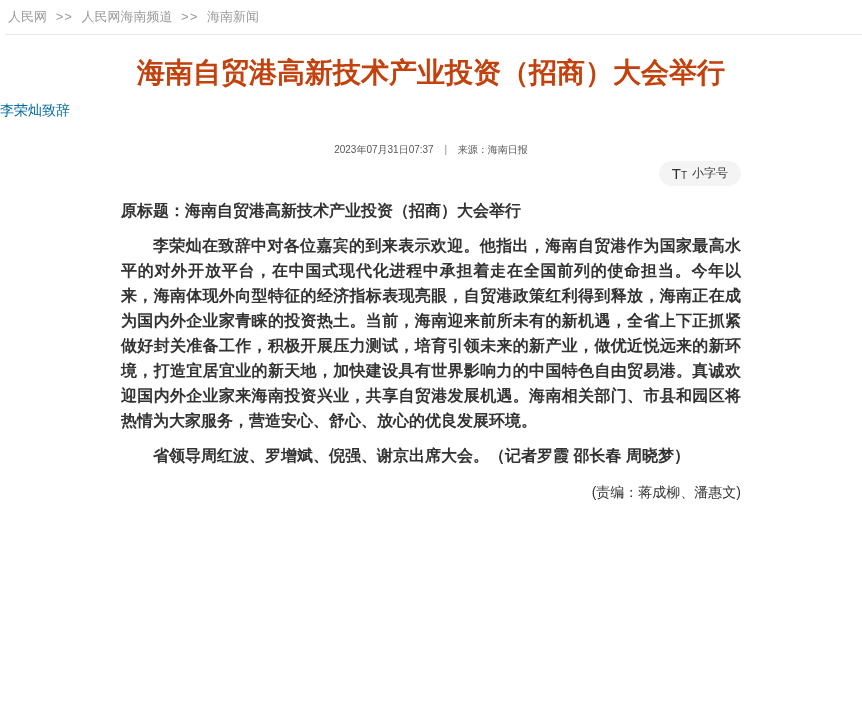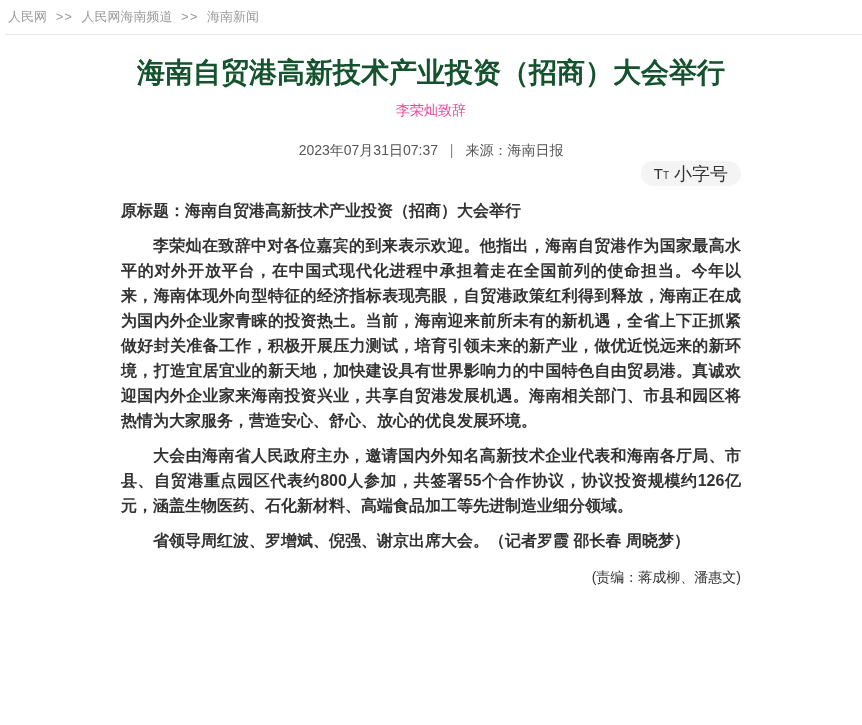--- a/index.html
+++ b/index.html
@@ -33,33 +33,32 @@
     height: 1px;
     background: #e8e8e8;
     margin-left: 5px;
   }
   .title {
     margin-top: 20px;
     text-align: center;
     font-size: 28px;
     line-height: 36px;
     font-weight: 700;
-    color: #14532d;
+    color: #c2410c;
   }
   .subtitle {
     margin-top: 10px;
-    text-align: center;
     font-size: 14px;
     line-height: 18px;
-    color: #ec4899;
+    color: #0369a1;
   }
   .meta {
     margin-top: 22px;
     text-align: center;
-    font-size: 14px;
+    font-size: 10px;
     line-height: 18px;
     color: #555555;
   }
   .meta .meta-sep {
     margin: 0 8px;
     color: #888888;
   }
   .toolbar {
     width: 620px;
     margin: 2px auto 0 auto;
@@ -75,21 +74,21 @@
     border-radius: 13px;
     height: 25px;
     padding: 0 13px;
     cursor: pointer;
     color: #333333;
     font-family: "Liberation Sans", "DejaVu Sans", sans-serif;
   }
   .t-icon { display: inline-flex; align-items: baseline; }
   .t-big { font-size: 15px; font-weight: 400; line-height: 15px; }
   .t-small { font-size: 10px; font-weight: 400; line-height: 10px; }
-  .t-label { font-size: 18px; }
+  .t-label { font-size: 12px; }
   .article-body {
     width: 620px;
     margin: 12px auto 0 auto;
     font-size: 16px;
     line-height: 25px;
     color: #333333;
   }
   .article-body p {
     margin-bottom: 10px;
     text-align: justify;
@@ -138,18 +137,17 @@
           <span class="t-big">T</span>
           <span class="t-small">T</span>
         </span>
       <span class="t-label">小字号</span>
     </button>
   </div>
 
   <div class="article-body">
     <p class="no-indent">原标题：海南自贸港高新技术产业投资（招商）大会举行</p>
     <p>李荣灿在致辞中对各位嘉宾的到来表示欢迎。他指出，海南自贸港作为国家最高水平的对外开放平台，在中国式现代化进程中承担着走在全国前列的使命担当。今年以来，海南体现外向型特征的经济指标表现亮眼，自贸港政策红利得到释放，海南正在成为国内外企业家青睐的投资热土。当前，海南迎来前所未有的新机遇，全省上下正抓紧做好封关准备工作，积极开展压力测试，培育引领未来的新产业，做优近悦远来的新环境，打造宜居宜业的新天地，加快建设具有世界影响力的中国特色自由贸易港。真诚欢迎国内外企业家来海南投资兴业，共享自贸港发展机遇。海南相关部门、市县和园区将热情为大家服务，营造安心、舒心、放心的优良发展环境。</p>
-    <p>大会由海南省人民政府主办，邀请国内外知名高新技术企业代表和海南各厅局、市县、自贸港重点园区代表约800人参加，共签署55个合作协议，协议投资规模约126亿元，涵盖生物医药、石化新材料、高端食品加工等先进制造业细分领域。</p>
     <p>省领导周红波、罗增斌、倪强、谢京出席大会。（记者罗霞 邵长春 周晓梦）</p>
     <div class="editor">(责编：蒋成柳、潘惠文)</div>
   </div>
 
 </div>
 
 </body></html>

